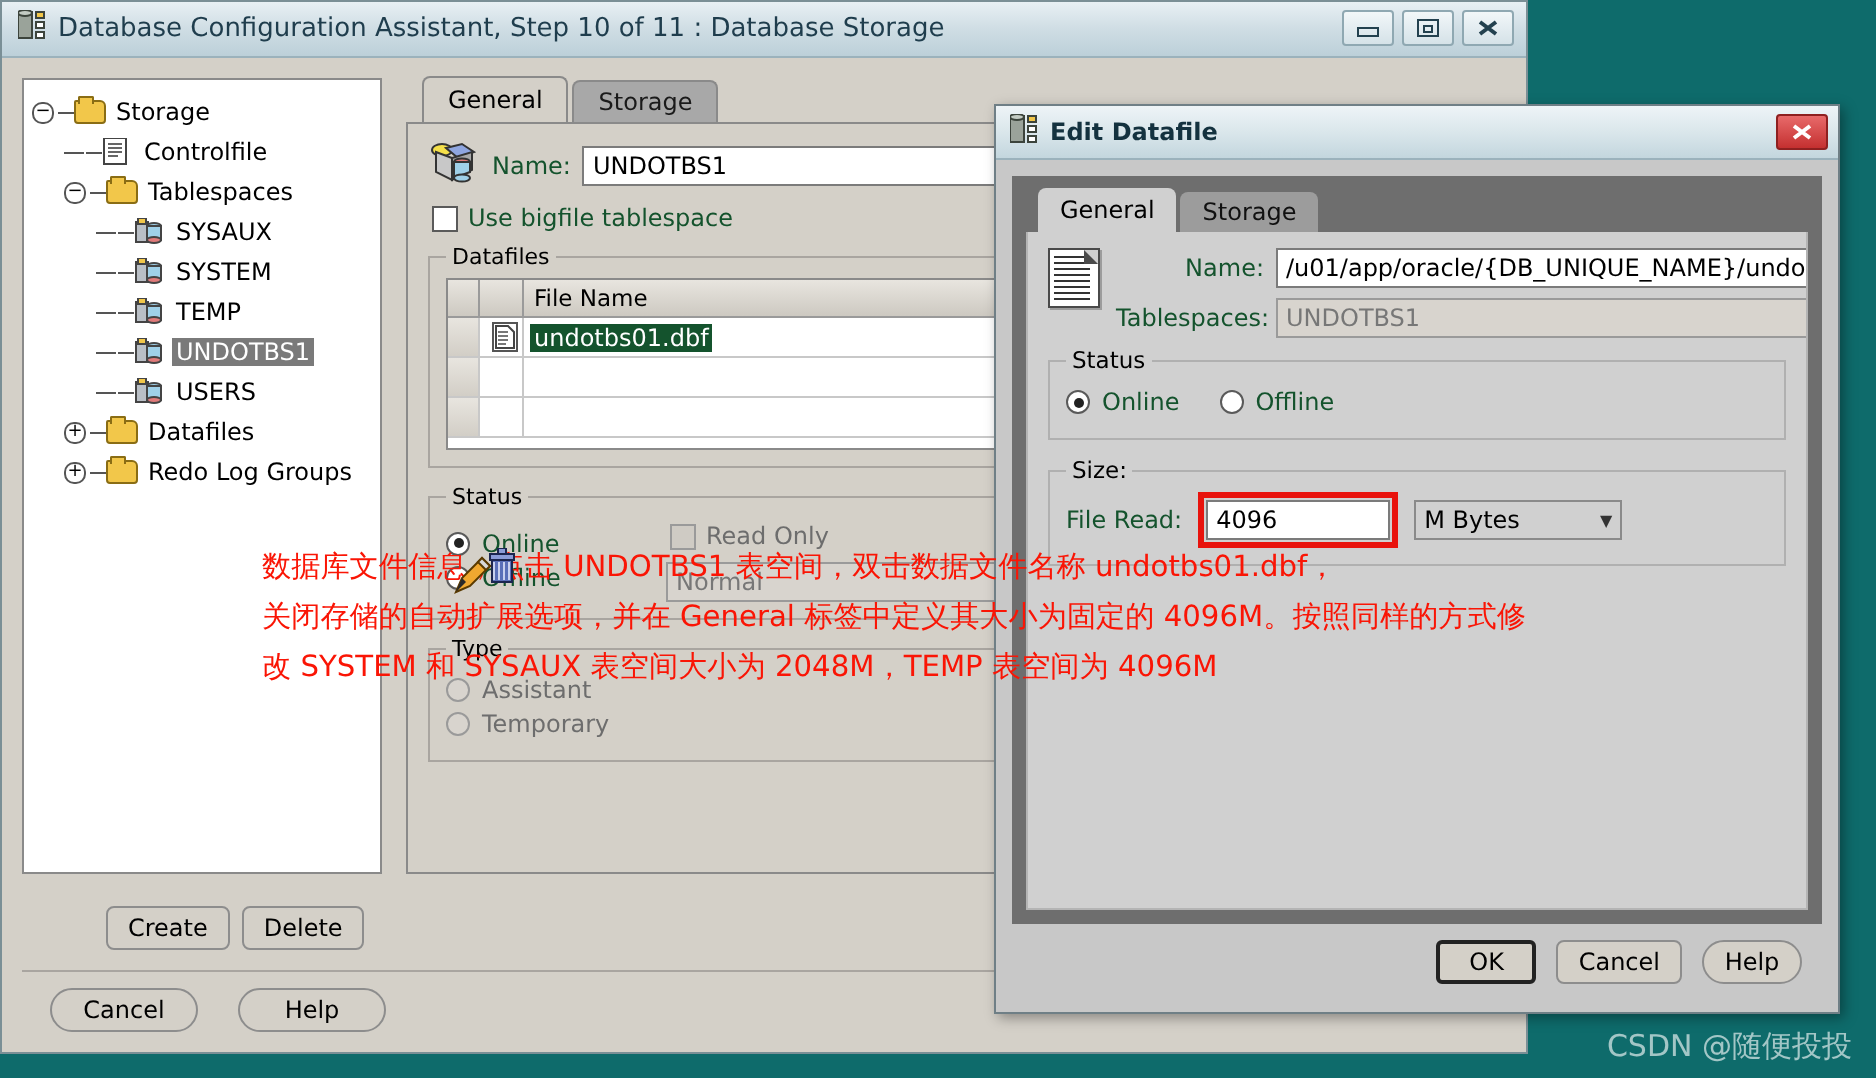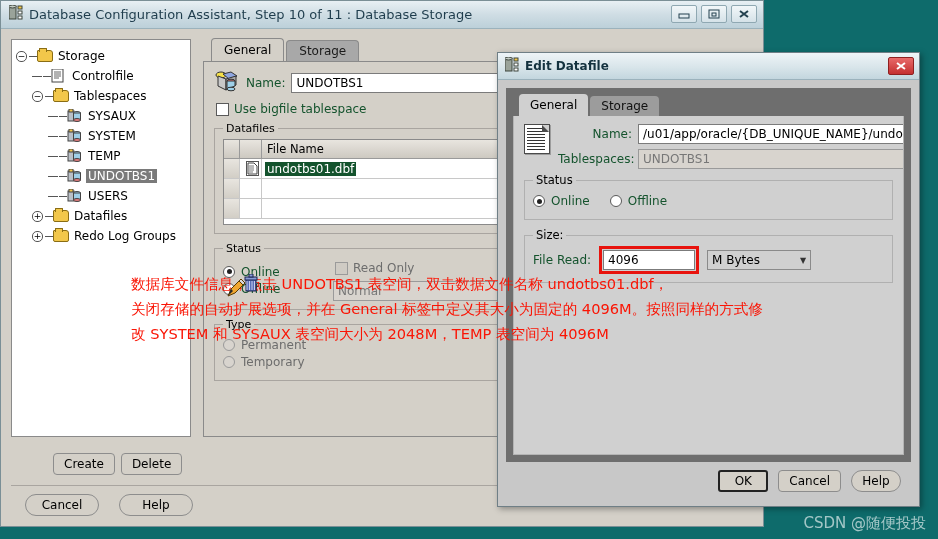--- a/index.html
+++ b/index.html
@@ -500,21 +500,21 @@
                   <span class="arrow">▼</span>
                 </div>
               </div>
             </div>
           </fieldset>
 
           <fieldset class="grp">
             <legend>Type</legend>
             <div class="radio-row">
               <span class="radio disabled"></span>
-              <span class="lbl dimtext">Permanent</span>
+              <span class="lbl dimtext">Assistant</span>
             </div>
             <div class="radio-row">
               <span class="radio disabled"></span>
               <span class="lbl dimtext">Temporary</span>
             </div>
           </fieldset>
 
         </div>
       </div>
     </div>

